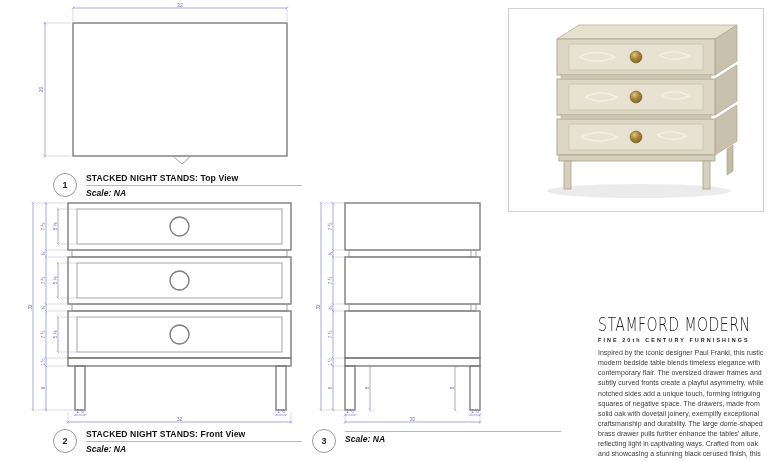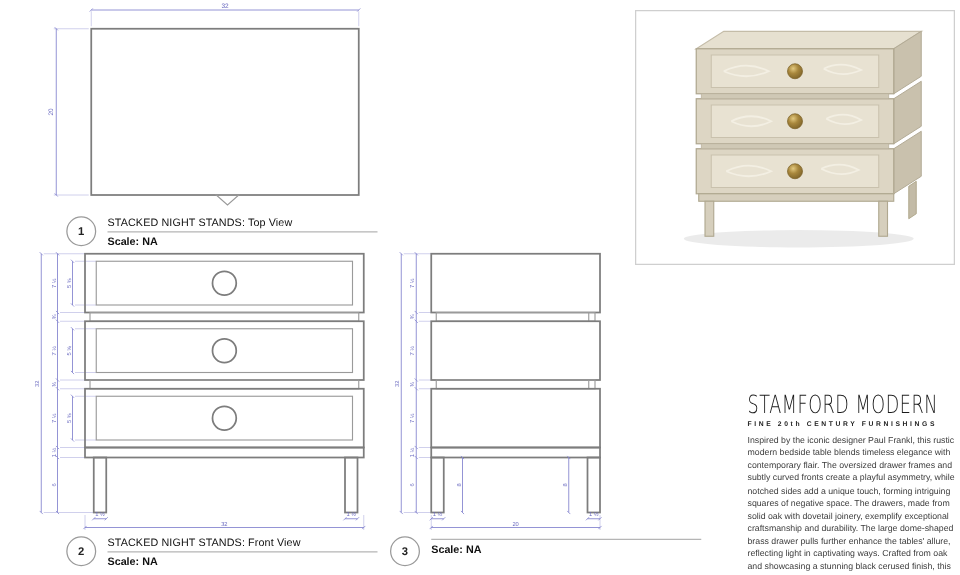--- a/index.html
+++ b/index.html
@@ -14,23 +14,23 @@
   .ext{stroke:#b3b3e0;stroke-width:0.5;fill:none;}
   .dim-text{font-family:"Liberation Sans",sans-serif;font-size:4.6px;fill:#6a6ac0;}
   .dim-text-lg{font-family:"Liberation Sans",sans-serif;font-size:5.2px;fill:#6a6ac0;}
 
   
   .view-label{display:flex;align-items:flex-start;}
   .view-num{width:22px;height:22px;border:1px solid #9a9a9a;border-radius:50%;
             display:flex;align-items:center;justify-content:center;
             font-size:9px;font-weight:bold;color:#222;background:#fff;flex:0 0 auto;}
   .view-text{margin-left:9px;width:216px;}
-  .view-title{font-size:8.6px;font-weight:normal;color:#111;letter-spacing:.1px;}
+  .view-title{font-size:8.6px;font-weight:bold;color:#111;letter-spacing:.1px;}
   .view-divider{border-bottom:1px solid #b5b5b5;margin:2px 0 2px 0;}
-  .view-scale{font-size:8.6px;font-weight:bold;color:#111;}
+  .view-scale{font-size:8.6px;font-weight:bold;color:#111;font-style:italic;}
 
   
   .photo-frame{width:256px;height:204px;border:1px solid #cfcfcf;background:#fff;box-sizing:border-box;}
 
   
   .brand{width:168px;color:#111;}
   .brand-logo{font-family:"DejaVu Sans",sans-serif;font-size:16px;font-weight:300;
               letter-spacing:.5px;transform:scaleX(.88) scaleY(1.25);transform-origin:left top;
               white-space:nowrap;color:#1a1a1a;}
   .brand-tagline{font-size:5.4px;letter-spacing:2.1px;font-weight:bold;color:#222;

